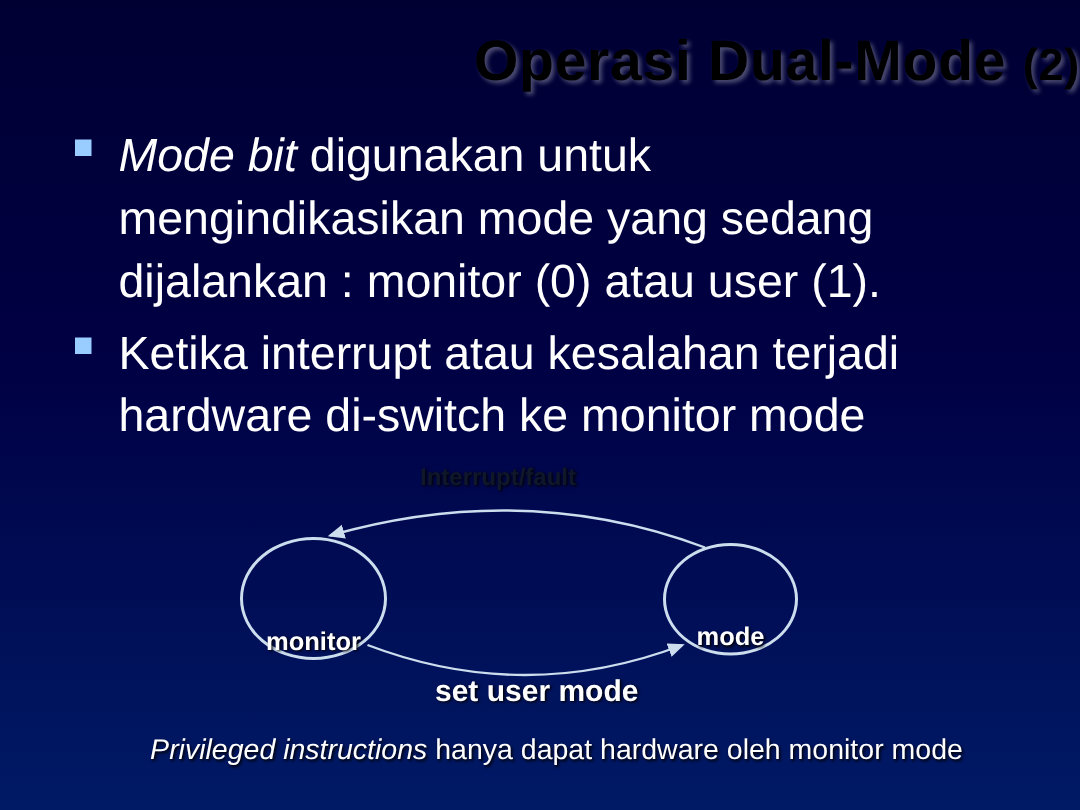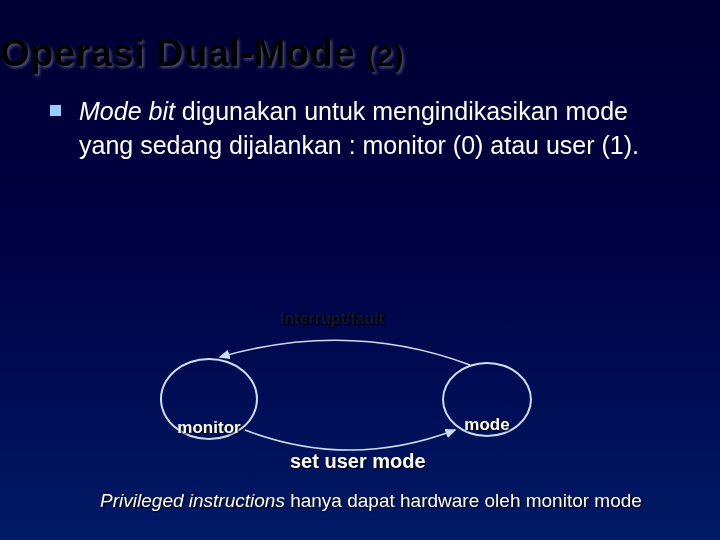--- a/index.html
+++ b/index.html
@@ -6,26 +6,26 @@
   body {
     width: 720px;
     height: 540px;
     background: linear-gradient(to bottom, #000033 0%, #000044 45%, #001a66 100%);
     font-family: Arial, sans-serif;
     color: #fff;
     overflow: hidden;
     position: relative;
   }
   .title {
-    text-align: left;
+    text-align: right;
     font-size: 38px;
     font-weight: bold;
     color: #000;
     text-shadow: 2px 2px 3px rgba(255,255,255,0.3);
-    padding-top: 32px;
+    padding-top: 20px;
     padding-bottom: 20px;
     letter-spacing: 0.5px;
   }
   .title .sub {
     font-size: 30px;
   }
   .bullets {
     padding: 0 60px 0 50px;
   }
   .bullet {
@@ -35,21 +35,21 @@
   }
   .bullet-mark {
     width: 11px;
     height: 11px;
     background: #99ccff;
     margin-top: 10px;
     margin-right: 18px;
     flex-shrink: 0;
   }
   .bullet-text {
-    font-size: 25px;
+    font-size: 31px;
     line-height: 1.35;
     color: #fff;
   }
   .italic { font-style: italic; }
   .label-interrupt {
     position: absolute;
     left: 280px;
     top: 310px;
     font-size: 16px;
     font-weight: bold;
@@ -116,20 +116,26 @@
   <span>Operasi Dual-Mode </span><span class="sub">(2)</span>
 </div>
 
 <div class="bullets">
   <div class="bullet">
     <div class="bullet-mark"></div>
     <div class="bullet-text">
       <span class="italic">Mode bit</span><span> digunakan untuk mengindikasikan mode yang sedang dijalankan : monitor (0) atau user (1).</span>
     </div>
   </div>
+  <div class="bullet">
+    <div class="bullet-mark"></div>
+    <div class="bullet-text">
+      <span class="italic"></span><span>Ketika interrupt atau kesalahan terjadi hardware di-switch ke monitor mode</span>
+    </div>
+  </div>
 </div>
 
 <div class="label-interrupt">Interrupt/fault</div>
 
 <div class="circle monitor">
   <span>monitor</span>
 </div>
 
 <div class="circle user">
   <span>mode</span>

